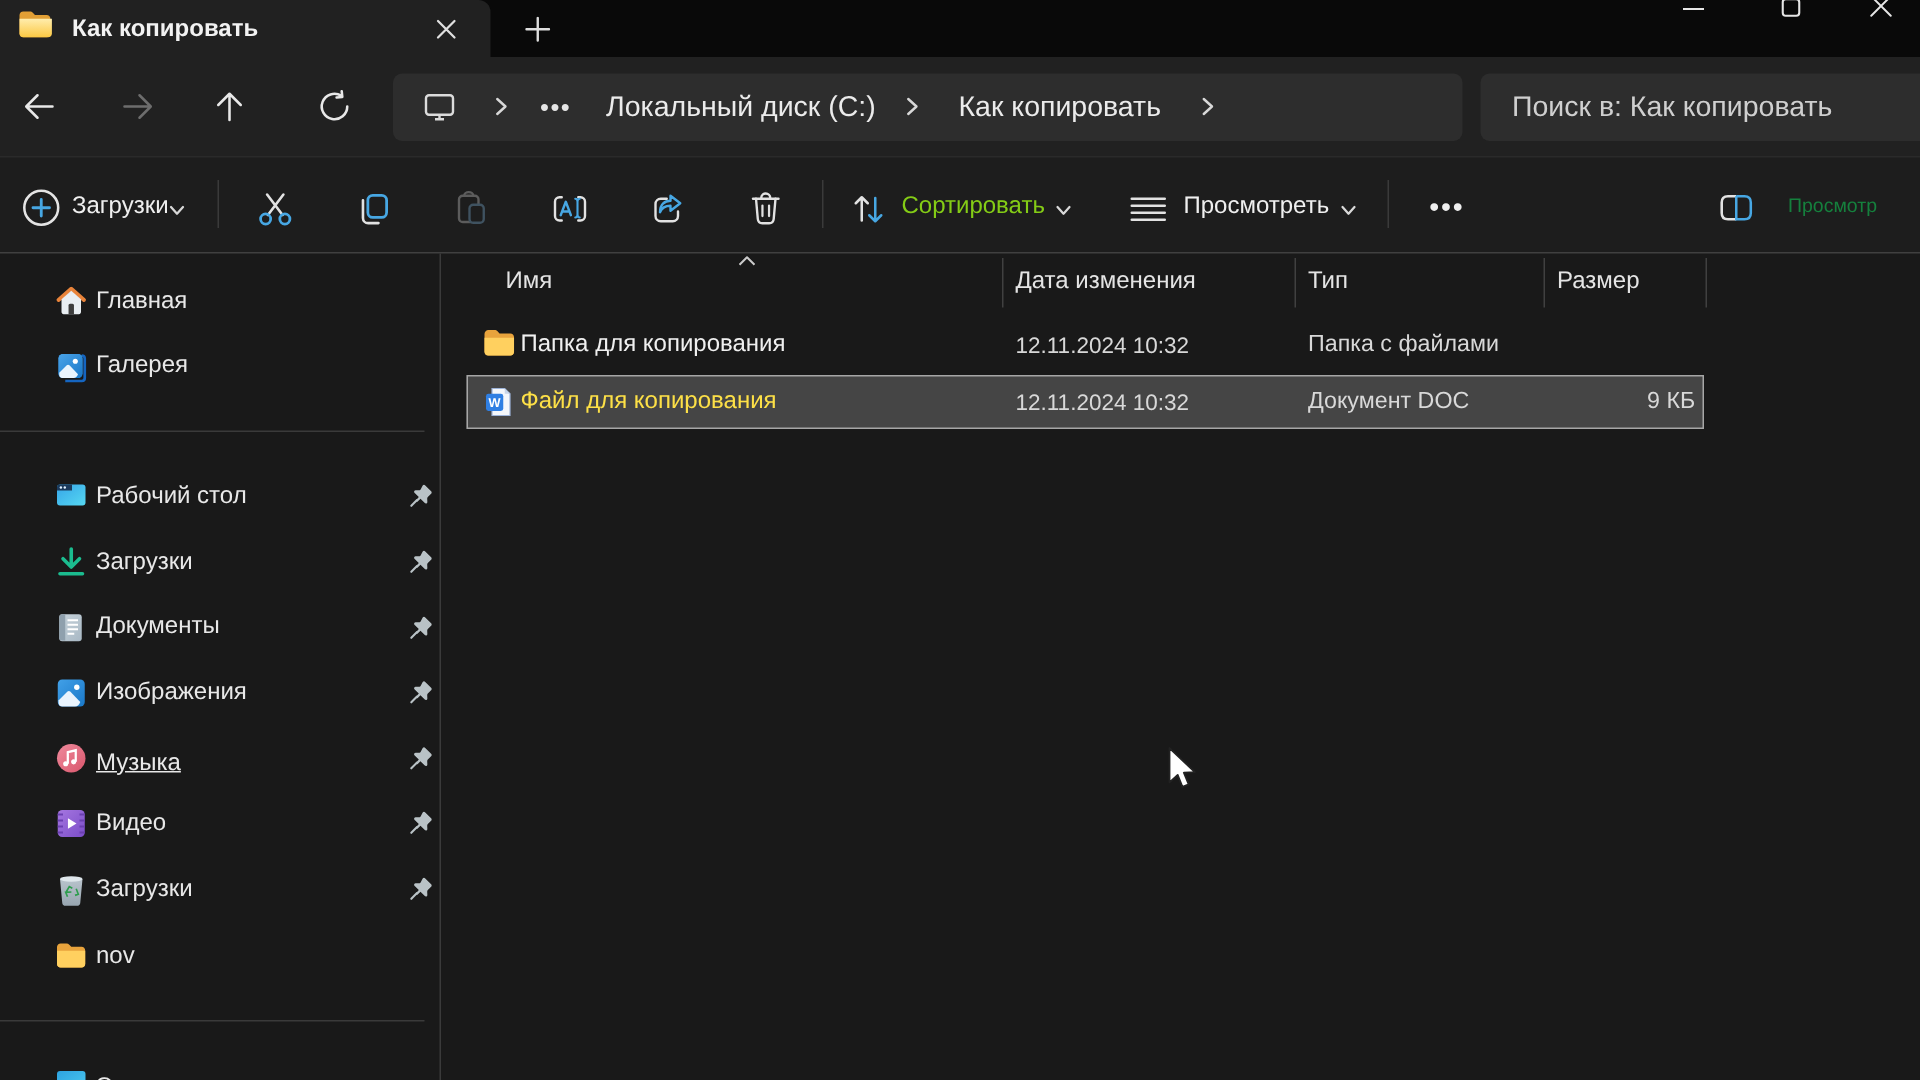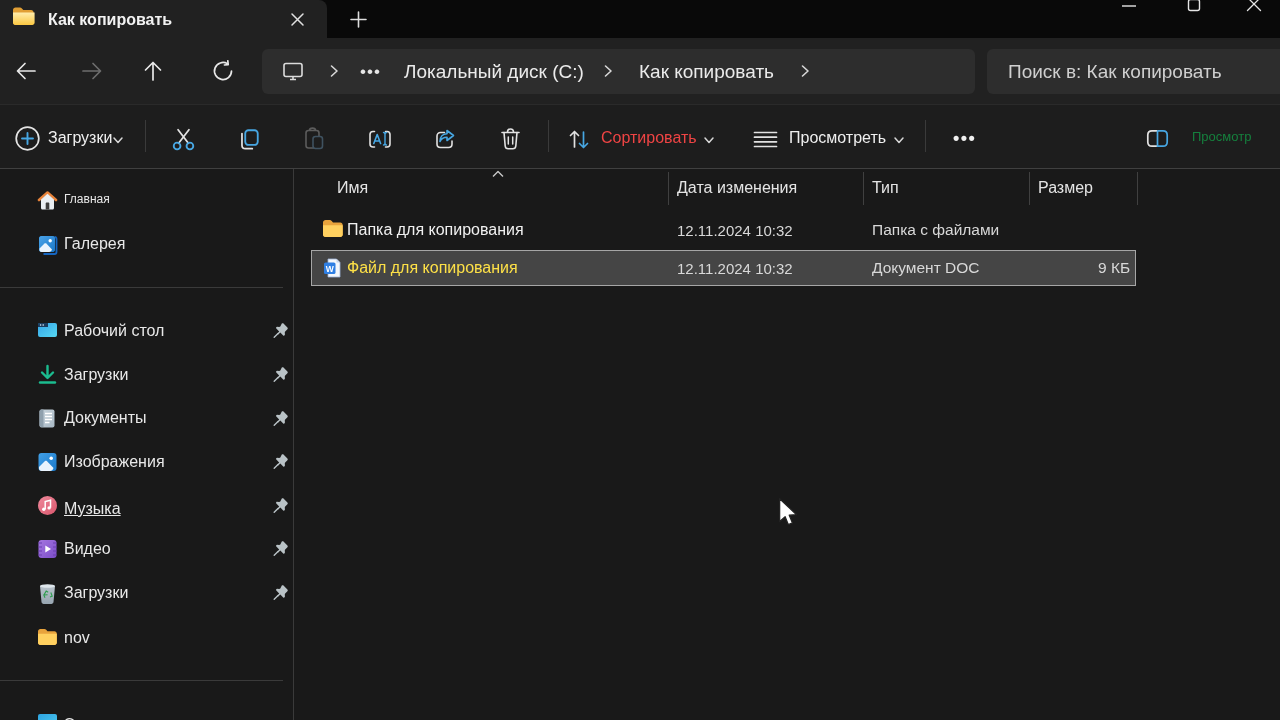--- a/index.html
+++ b/index.html
@@ -130,21 +130,21 @@
   <path d="M8.5 5 a3 3 0 0 1 6 0" fill="none" stroke="#e2e2e2" stroke-width="1.6"></path>
   <path d="M5 5.5 L6.2 19 c.15 1.7 1.4 2.8 3 2.8 h4.6 c1.6 0 2.85-1.1 3-2.8 L18 5.5" fill="none" stroke="#e2e2e2" stroke-width="1.6" stroke-linecap="round"></path>
   <path d="M9.3 10 v7 M13.7 10 v7" stroke="#e2e2e2" stroke-width="1.5" stroke-linecap="round"></path>
 </svg>
 <div class="abs" style="left:548px;top:120px;width:1px;height:32px;background:#3a3a3a;"></div>
 
 <svg class="abs" style="left:567px;top:127px;" width="24" height="25" viewBox="0 0 24 25">
   <path d="M7.5 20 V5 M3.5 8.5 L7.5 4.5 L11.5 8.5" stroke="#e2e2e2" stroke-width="1.7" fill="none" stroke-linecap="round" stroke-linejoin="round"></path>
   <path d="M16.5 5 V20 M12.5 16.5 L16.5 20.5 L20.5 16.5" stroke="#47a7e3" stroke-width="1.7" fill="none" stroke-linecap="round" stroke-linejoin="round"></path>
 </svg>
-<div class="abs" style="left:601px;top:129px;font-size:16px;color:#ef4444;">Сортировать</div>
+<div class="abs" style="left:601px;top:129px;font-size:16px;color:#84cc16;">Сортировать</div>
 <svg class="abs" style="left:703px;top:134px;" width="12" height="12" viewBox="0 0 12 12">
     <path d="M2 4 L6 8.5 L10 4" stroke="#d8d8d8" stroke-width="1.5" fill="none" stroke-linecap="round" stroke-linejoin="round"></path>
   </svg>
 
 <svg class="abs" style="left:753px;top:128px;" width="25" height="23" viewBox="0 0 25 23">
   <path d="M1.5 4.5 H23.5 M1.5 9.17 H23.5 M1.5 13.83 H23.5 M1.5 18.5 H23.5" stroke="#e2e2e2" stroke-width="1.7" stroke-linecap="round"></path>
 </svg>
 <div class="abs" style="left:789px;top:129px;font-size:16px;color:#efefef;">Просмотреть</div>
 <svg class="abs" style="left:893px;top:134px;" width="12" height="12" viewBox="0 0 12 12">
     <path d="M2 4 L6 8.5 L10 4" stroke="#d8d8d8" stroke-width="1.5" fill="none" stroke-linecap="round" stroke-linejoin="round"></path>
@@ -160,21 +160,21 @@
 
 <div class="abs" style="left:0;top:168px;width:1280px;height:1px;background:#404040;"></div>
 
 <div class="abs" style="left:293px;top:169px;width:1px;height:551px;background:#3a3a3a;"></div>
 
 <svg class="abs" style="left:37px;top:191px;" width="21" height="20" viewBox="0 0 21 20">
   <path d="M2 9 L10.5 1.5 L19 9" fill="none" stroke="#e8833a" stroke-width="2.6" stroke-linejoin="round" stroke-linecap="round"></path>
   <path d="M4 8.5 L10.5 2.8 L17 8.5 V17 c0 .8-.6 1.5-1.4 1.5 H5.4 C4.6 18.5 4 17.8 4 17 Z" fill="#e9eef2"></path>
   <path d="M8.7 18.5 V12.5 c0-.5.4-1 1-1 h1.6 c.6 0 1 .5 1 1 v6" fill="#3d3d3d"></path>
 </svg>
-<div class="abs" style="left:64px;top:192px;font-size:12px;">Главная</div>
+<div class="abs" style="left:64px;top:192px;font-size:16px;">Главная</div>
 
 <svg class="abs" style="left:37px;top:234px;" width="22" height="22" viewBox="0 0 22 22">
   <path d="M17.5 3 c1.2 0 2 .9 2 2 v13 c0 1.1-.8 2-2 2 h-11" fill="none" stroke="#1565c0" stroke-width="1.8"></path>
   <rect x="2" y="2" width="16" height="16" rx="3" fill="#2b88d8"></rect>
   <rect x="2" y="2" width="16" height="16" rx="3" fill="url(#galshine)"></rect>
   <circle cx="13.2" cy="6.8" r="1.7" fill="#fff"></circle>
   <path d="M2.5 14.5 L7.5 9.5 c.5-.5 1.3-.5 1.8 0 L15 15.5 c-.5 1.5-1.5 2.5-3 2.5 H4.5 c-1.1 0-2-.9-2-2 Z" fill="#eaf4fd"></path>
   <defs>
       <linearGradient id="galshine" x1="0" y1="0" x2="1" y2="1">
         <stop offset="0" stop-color="#4aa3e8"></stop>

